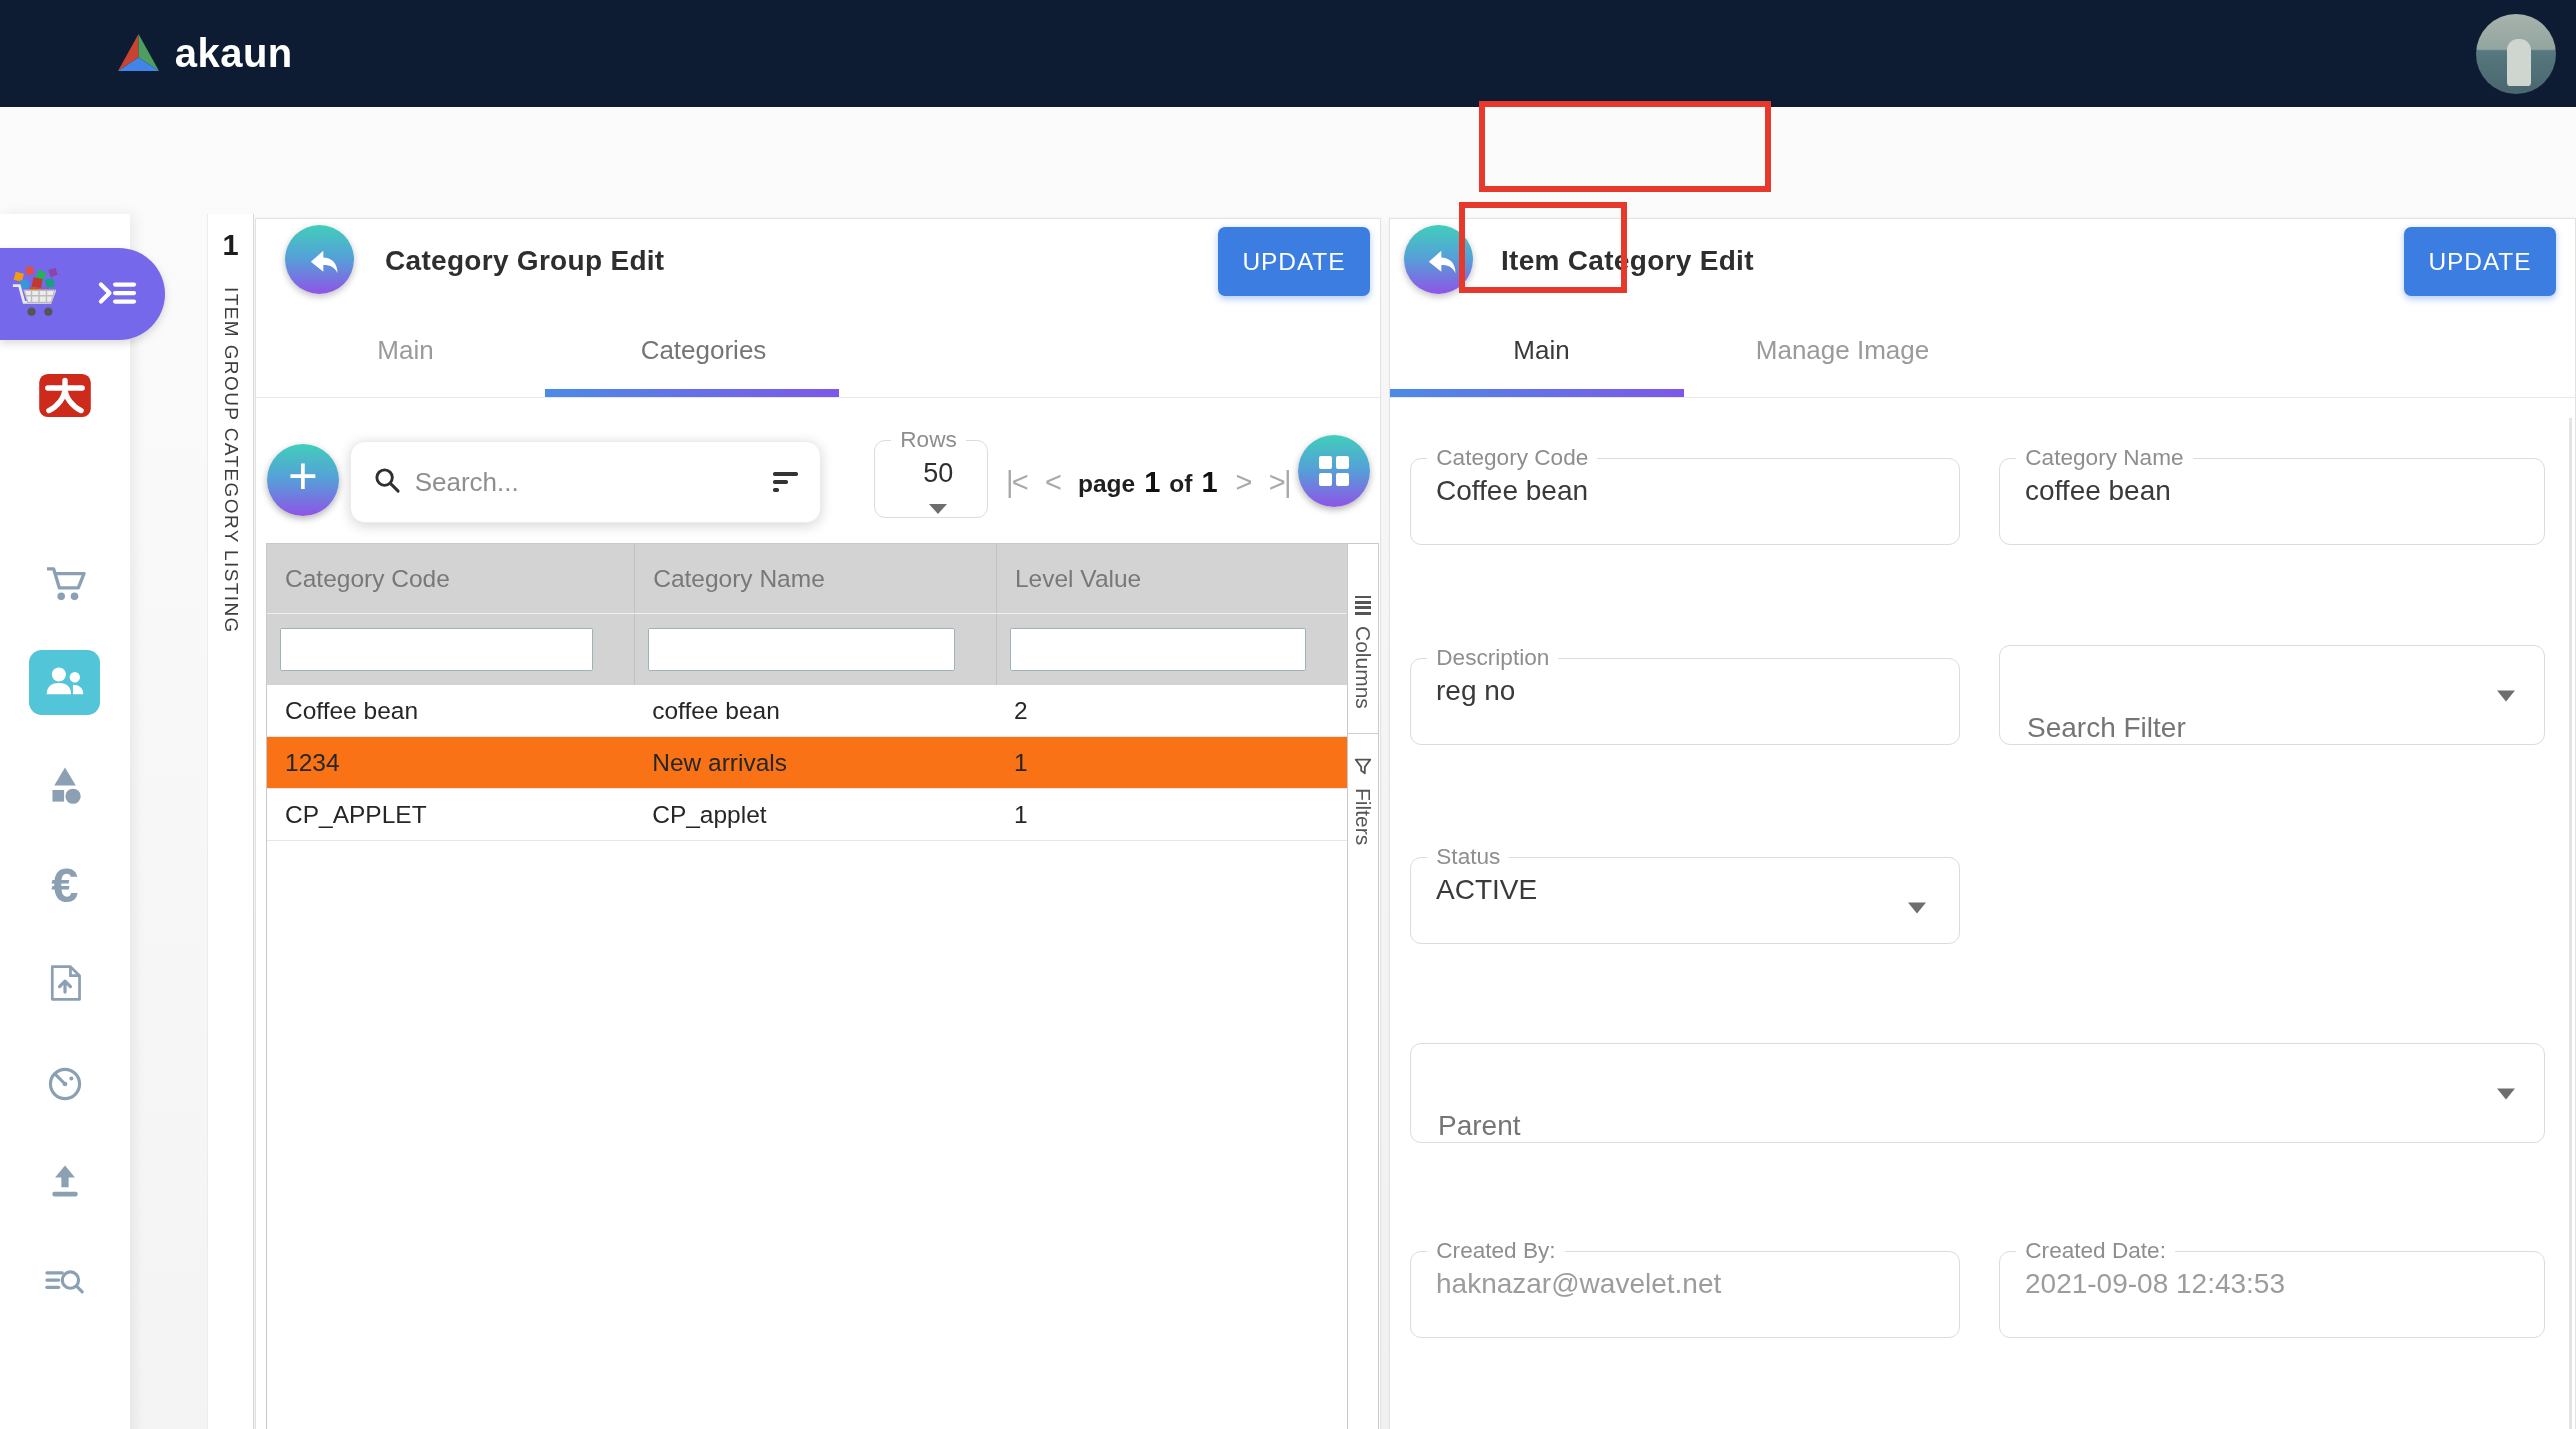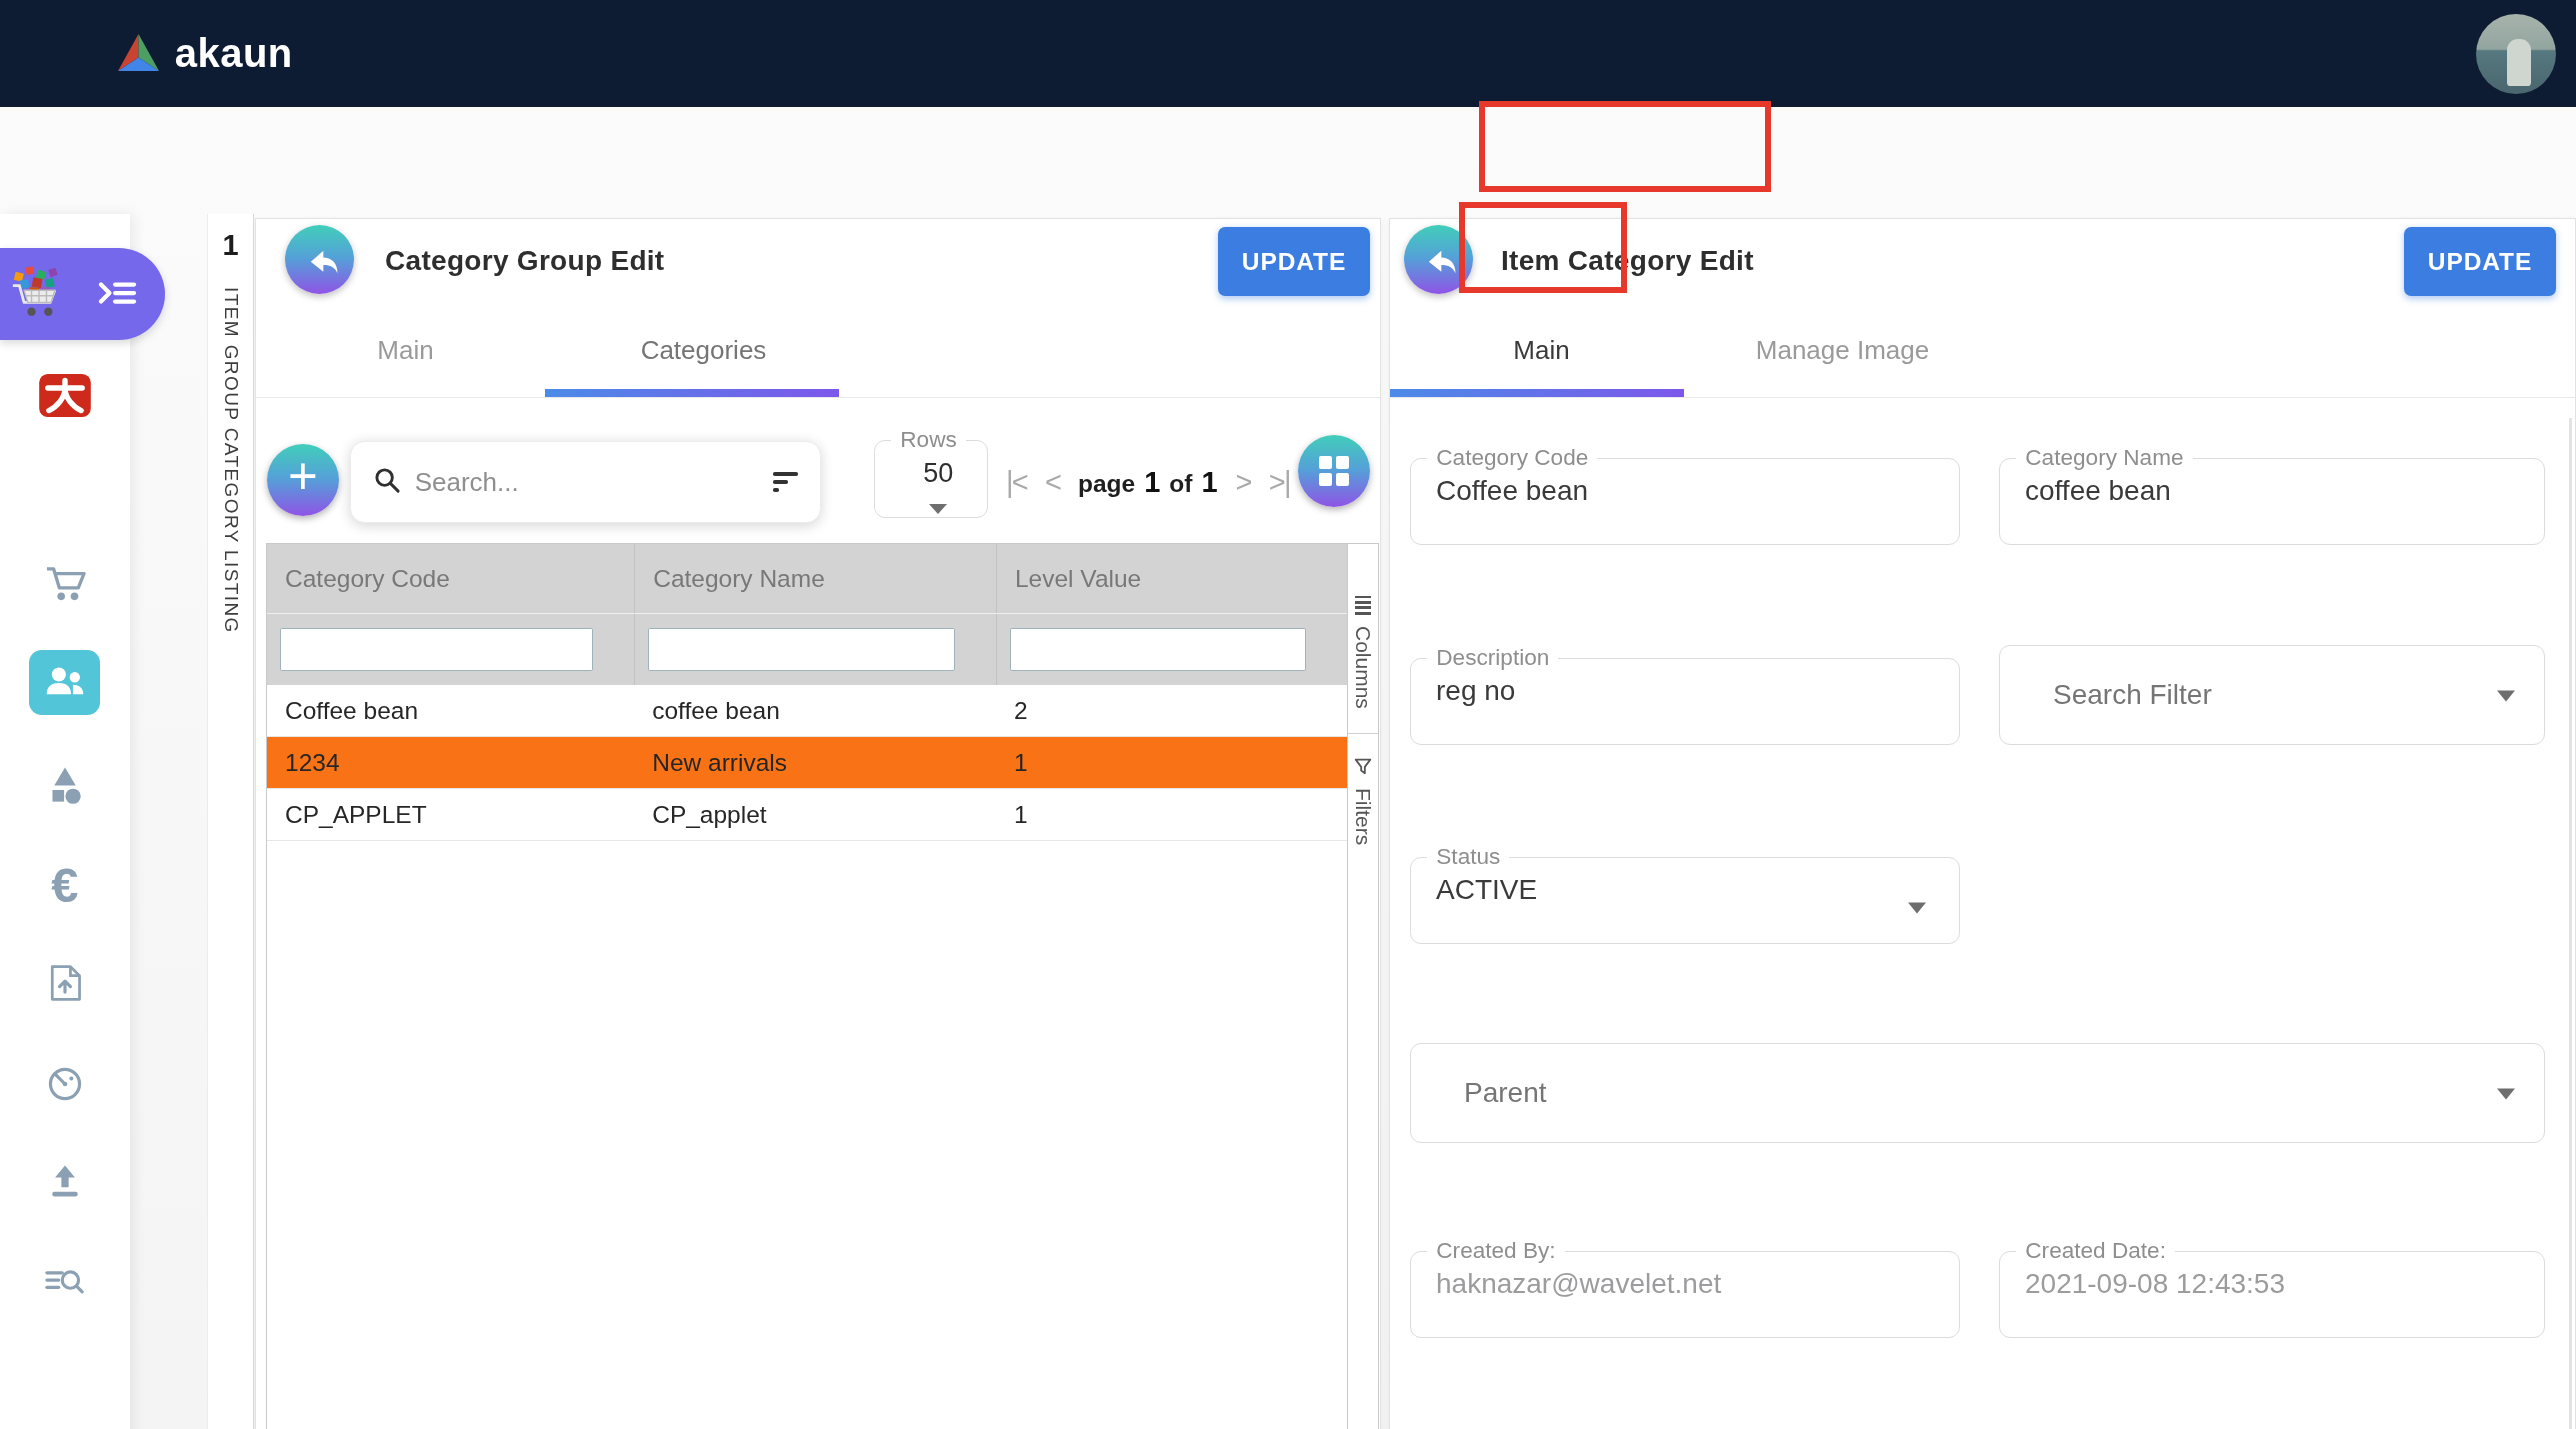--- a/index.html
+++ b/index.html
@@ -44,21 +44,21 @@
     border:0.9px solid #e2e2e2; box-shadow:0 1.8px 7.2px rgba(0,0,0,.05); overflow:hidden; }
   .panel-left  { left:255px;  width:1126px; }
   .panel-right { left:1389px; width:1187px; }
 
   .back-btn { position:absolute; width:69px; height:69px; border-radius:50%;
     background:linear-gradient(180deg,#41ceba 0%,#55a0d8 48%,#8f54e6 100%);
     display:flex; align-items:center; justify-content:center;
     box-shadow:0 2.7px 7.2px rgba(0,0,0,.25); border:none; cursor:pointer; }
   .panel-title { position:absolute; font-size:28px; font-weight:600; color:#2e2e2e; letter-spacing:0.3px; }
   .update-btn { position:absolute; top:8.2px; width:152px; height:69px; background:#3b7de0; color:#fff;
-    border:none; border-radius:7.2px; font-size:24.5px; font-weight:700; letter-spacing:0.9px;
+    border:none; border-radius:7.2px; font-size:24.5px; font-weight:400; letter-spacing:0.9px;
     font-family:"Liberation Sans",sans-serif; box-shadow:0 2.7px 7.2px rgba(59,125,224,.4); cursor:pointer; }
 
   .tabs-line { position:absolute; left:0; right:0; top:178px; border-bottom:1.8px solid #e9e9e9; }
   .tab { position:absolute; top:116px; width:199px; text-align:center;
     font-size:26px; font-weight:500; color:#9a9a9a; cursor:pointer; }
   .tab.dark { color:#3a3a3a; }
   .tab-underline { position:absolute; top:170px; height:8.2px;
     background:linear-gradient(90deg,#4b8be8,#7d57ea); }
 
   
@@ -112,21 +112,21 @@
   .strip-sec1 { height:190px; border-bottom:1.8px solid #cfcfcf; display:flex; flex-direction:column;
     align-items:center; padding-top:49px; cursor:pointer; }
   .strip-sec2 { display:flex; flex-direction:column; align-items:center; padding-top:22px; cursor:pointer; }
   .vlabel { writing-mode:vertical-rl; font-size:21px; color:#555; margin-top:9px; }
   .col-icon span { display:block; width:16.3px; height:2.7px; background:#555; margin:2.7px 0; }
 
   
   .f-val { margin:3.6px 0 0 25px; font-size:28px; color:#3a3a3a; }
   .f-val.gray { color:#9c9c9e; }
   .sel-box { position:absolute; border:1.8px solid #dcdcdc; border-radius:11px; background:#fff;
-    display:flex; align-items:center; cursor:pointer;padding-left:26px; }
+    display:flex; align-items:flex-end; cursor:pointer; }
   .sel-box .ph { margin-left:27px; font-size:28px; color:#757575; }
   .sel-caret { position:absolute; right:29px; top:50%; transform:translateY(-40%); }
   .fbox .sel-caret { right:33px; }
   .vscroll { position:absolute; right:2.7px; top:199px; bottom:5.4px; width:3.6px; background:#e3e3e3; }
 
   
   .red-rect { position:absolute; border:6.3px solid #e6392b; z-index:60; background:transparent; }
   .rect-title { left:1479px; top:101px; width:292px; height:91px; }
   .rect-tab   { left:1459px; top:202px; width:168px; height:91px; }
 </style>

